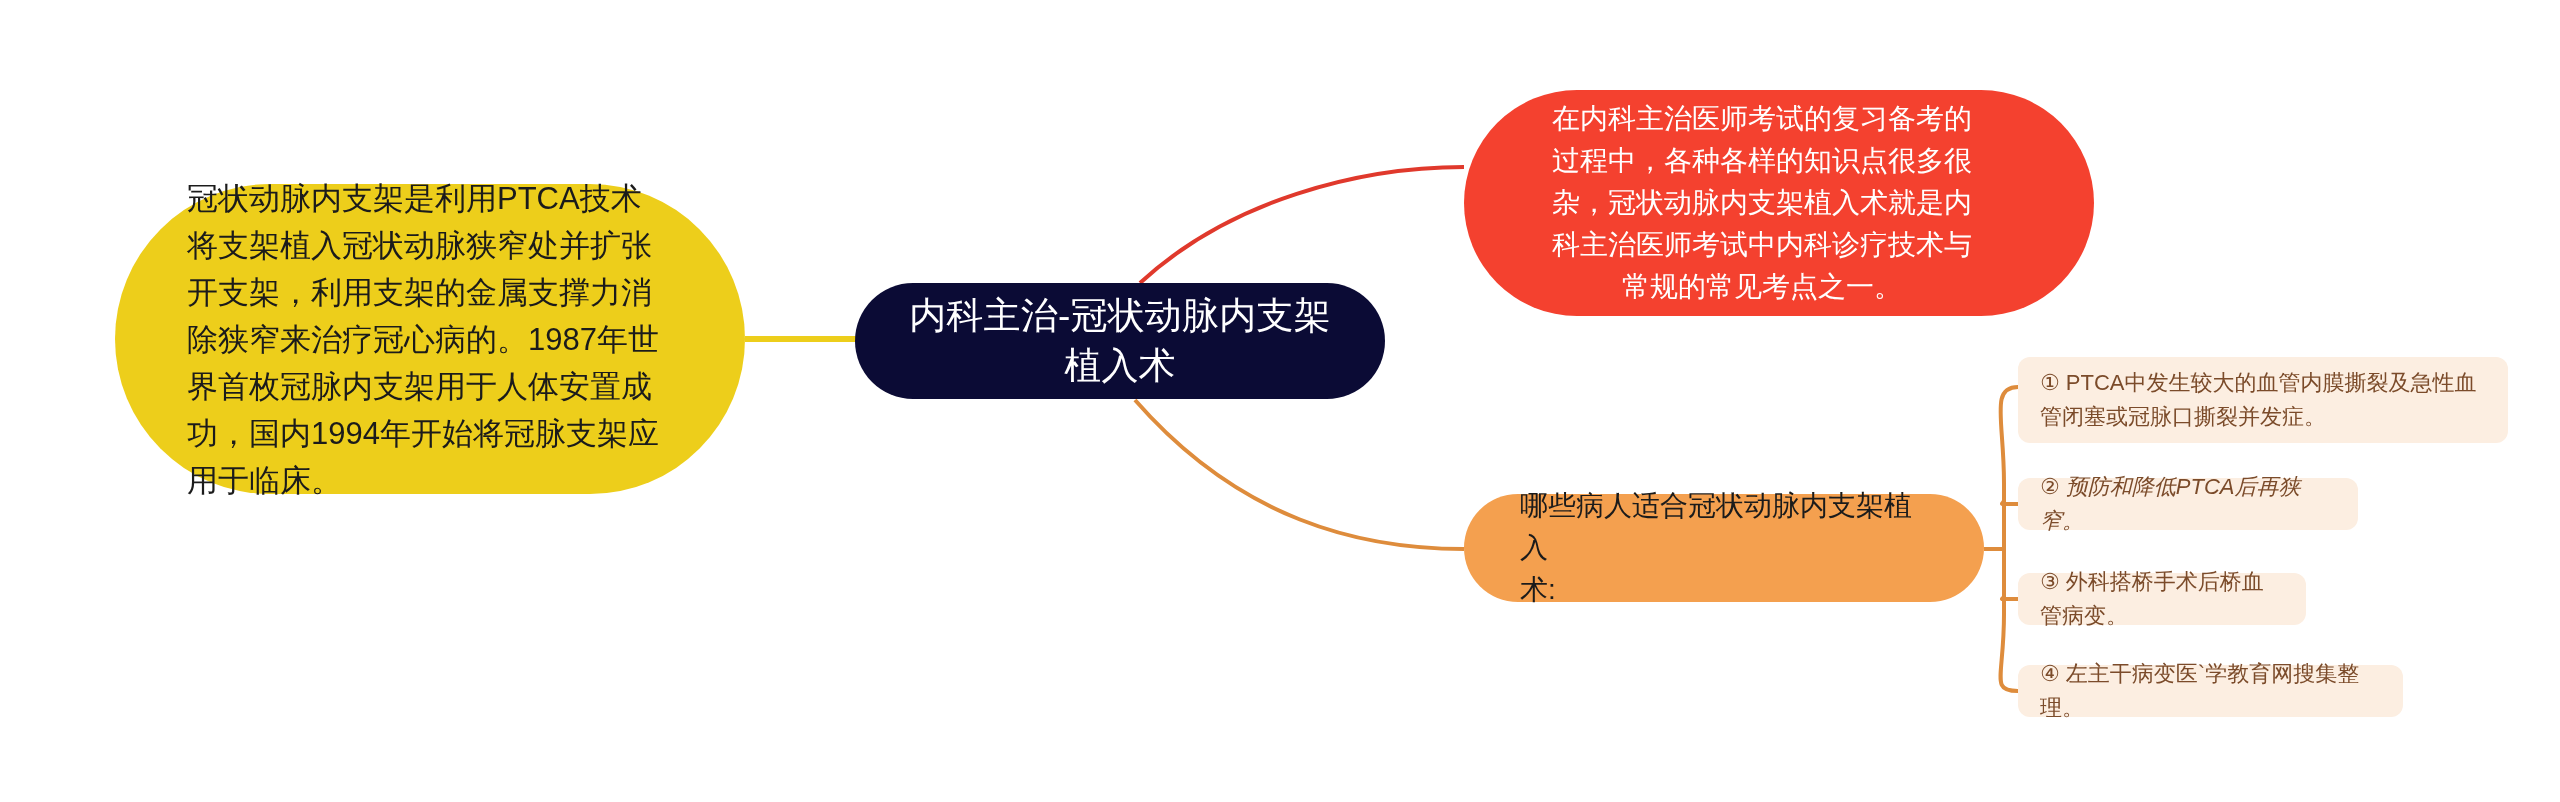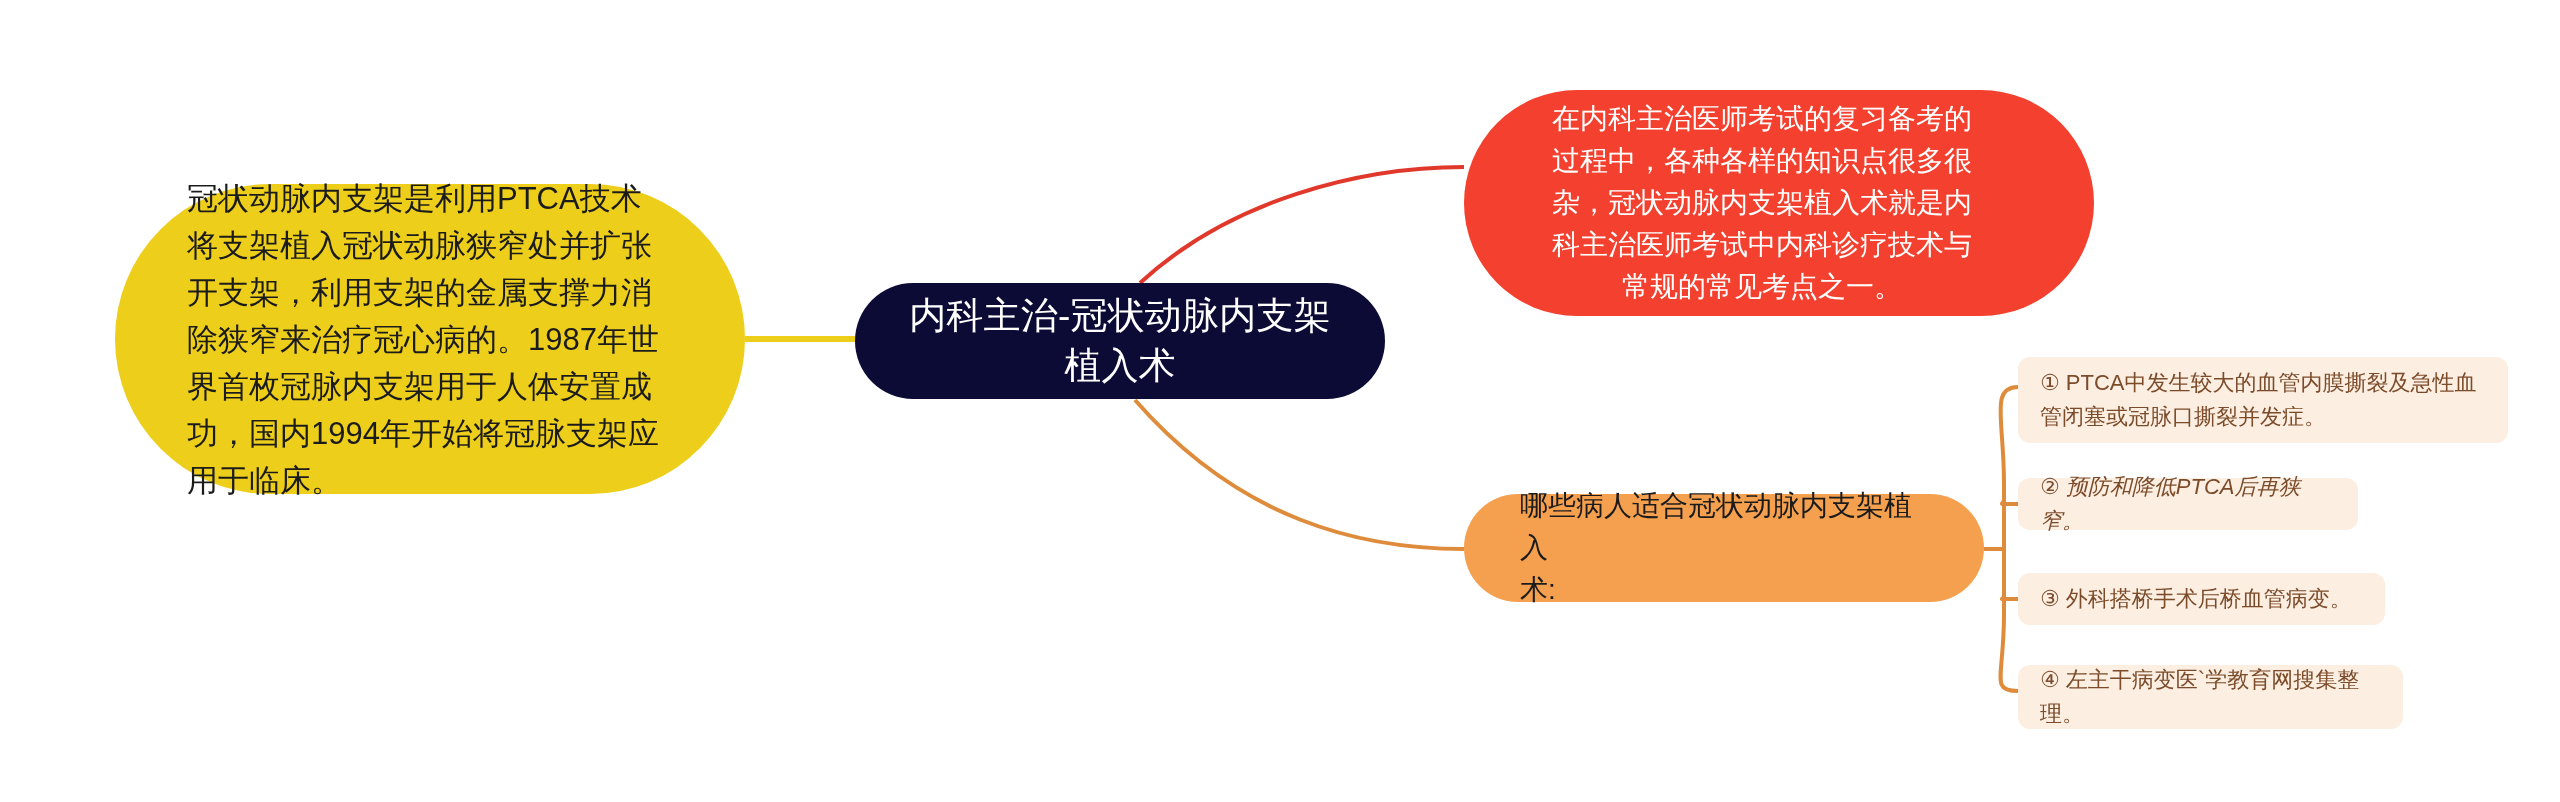--- a/index.html
+++ b/index.html
@@ -117,22 +117,22 @@
   }
   .node-leaf .txt {
     color: #7B4B2A;
     font-size: 22px;
     line-height: 34px;
     text-align: left;
     white-space: pre-line;
   }
   .leaf-1 { left: 2018px; top: 357px; width: 490px; height: 86px; }
   .leaf-2 { left: 2018px; top: 478px; width: 340px; height: 52px; font-style: italic; }
-  .leaf-3 { left: 2018px; top: 573px; width: 367px; height: 52px; }
-  .leaf-4 { left: 2018px; top: 665px; width: 385px; height: 64px; }
+  .leaf-3 { left: 2018px; top: 573px; width: 288px; height: 52px; }
+  .leaf-4 { left: 2018px; top: 665px; width: 385px; height: 52px; }
 </style>
 </head>
 <body>
 
 <div id="canvas">
 
   <svg id="edges" viewBox="0 0 2560 802" xmlns="http://www.w3.org/2000/svg">
 
     <path d="M 745 339 L 857 339" fill="none" stroke="#EDCE1B" stroke-width="6"></path>
 

